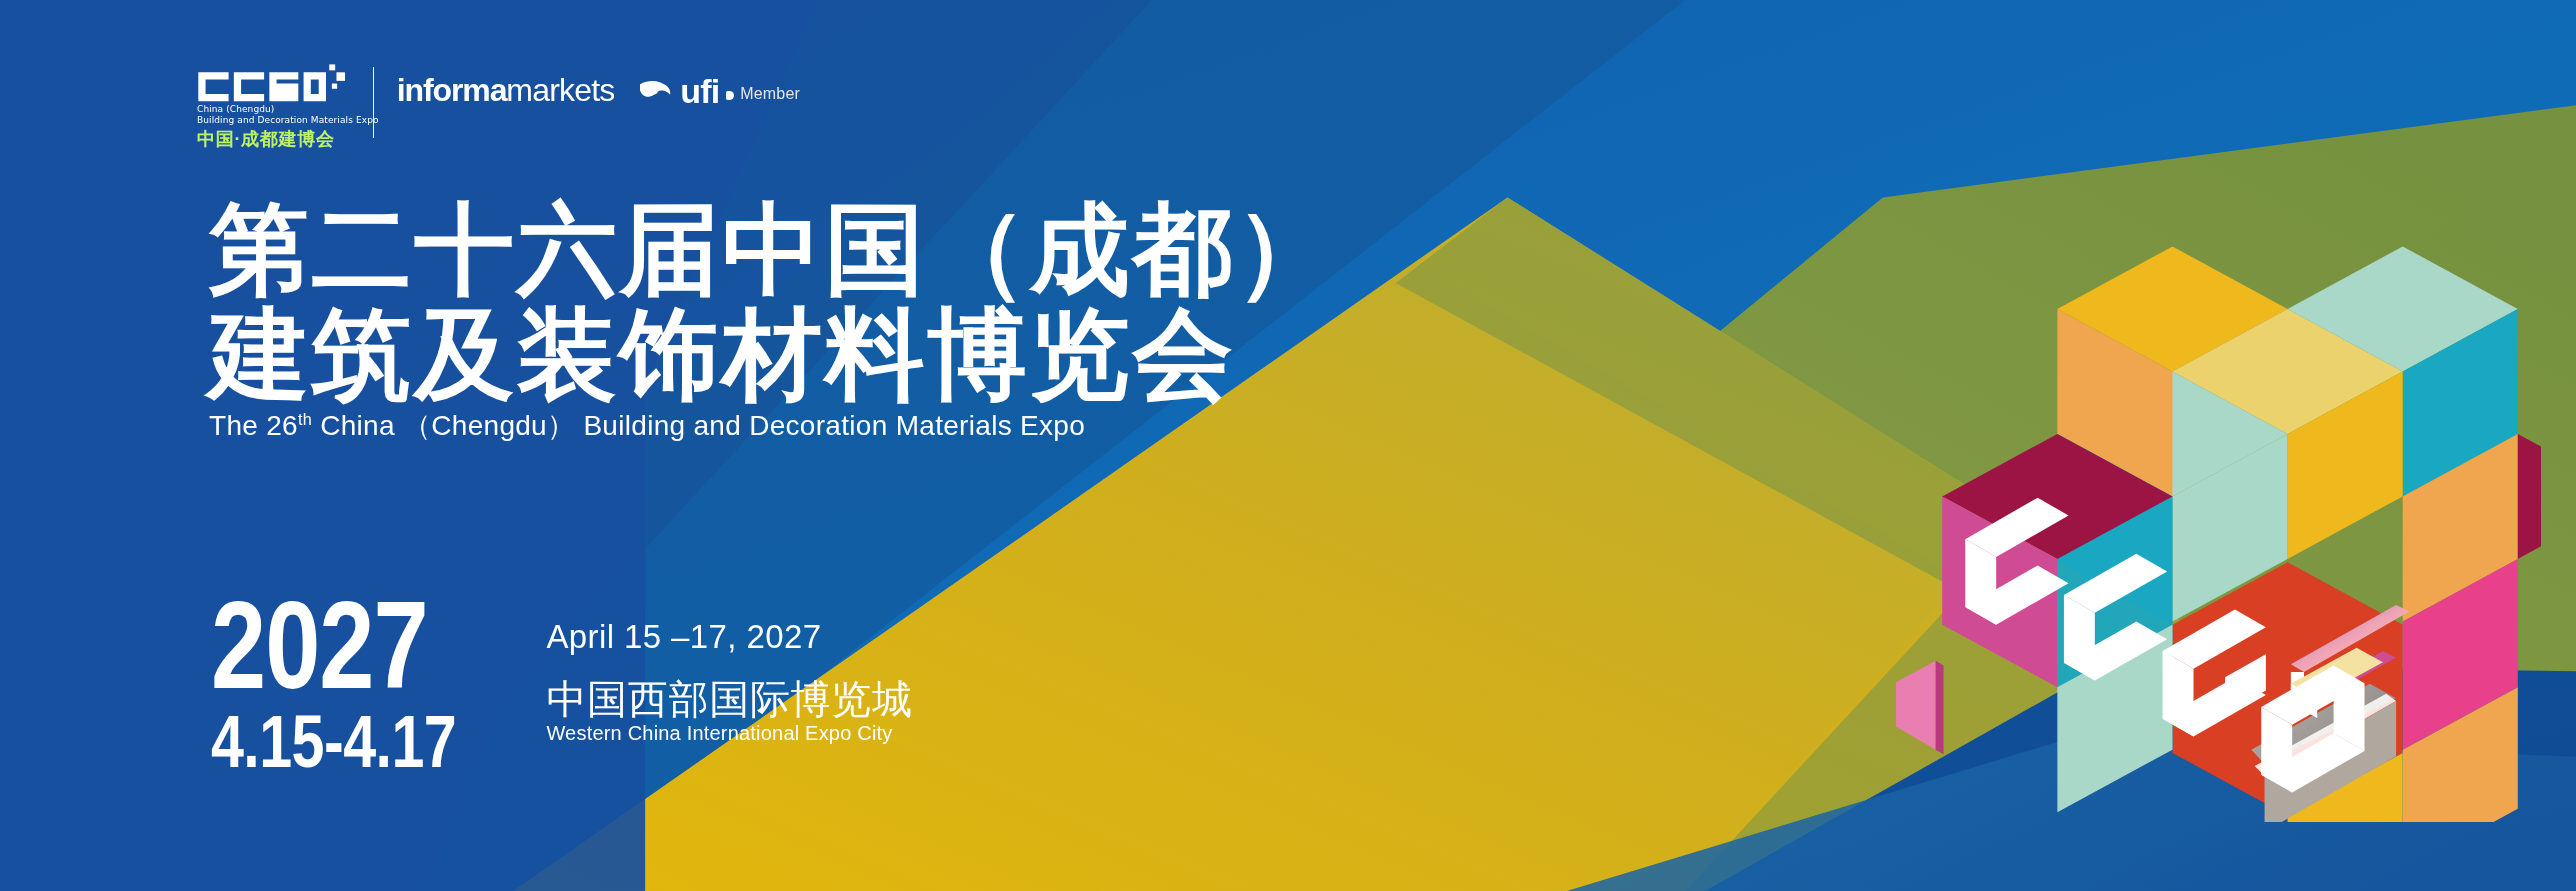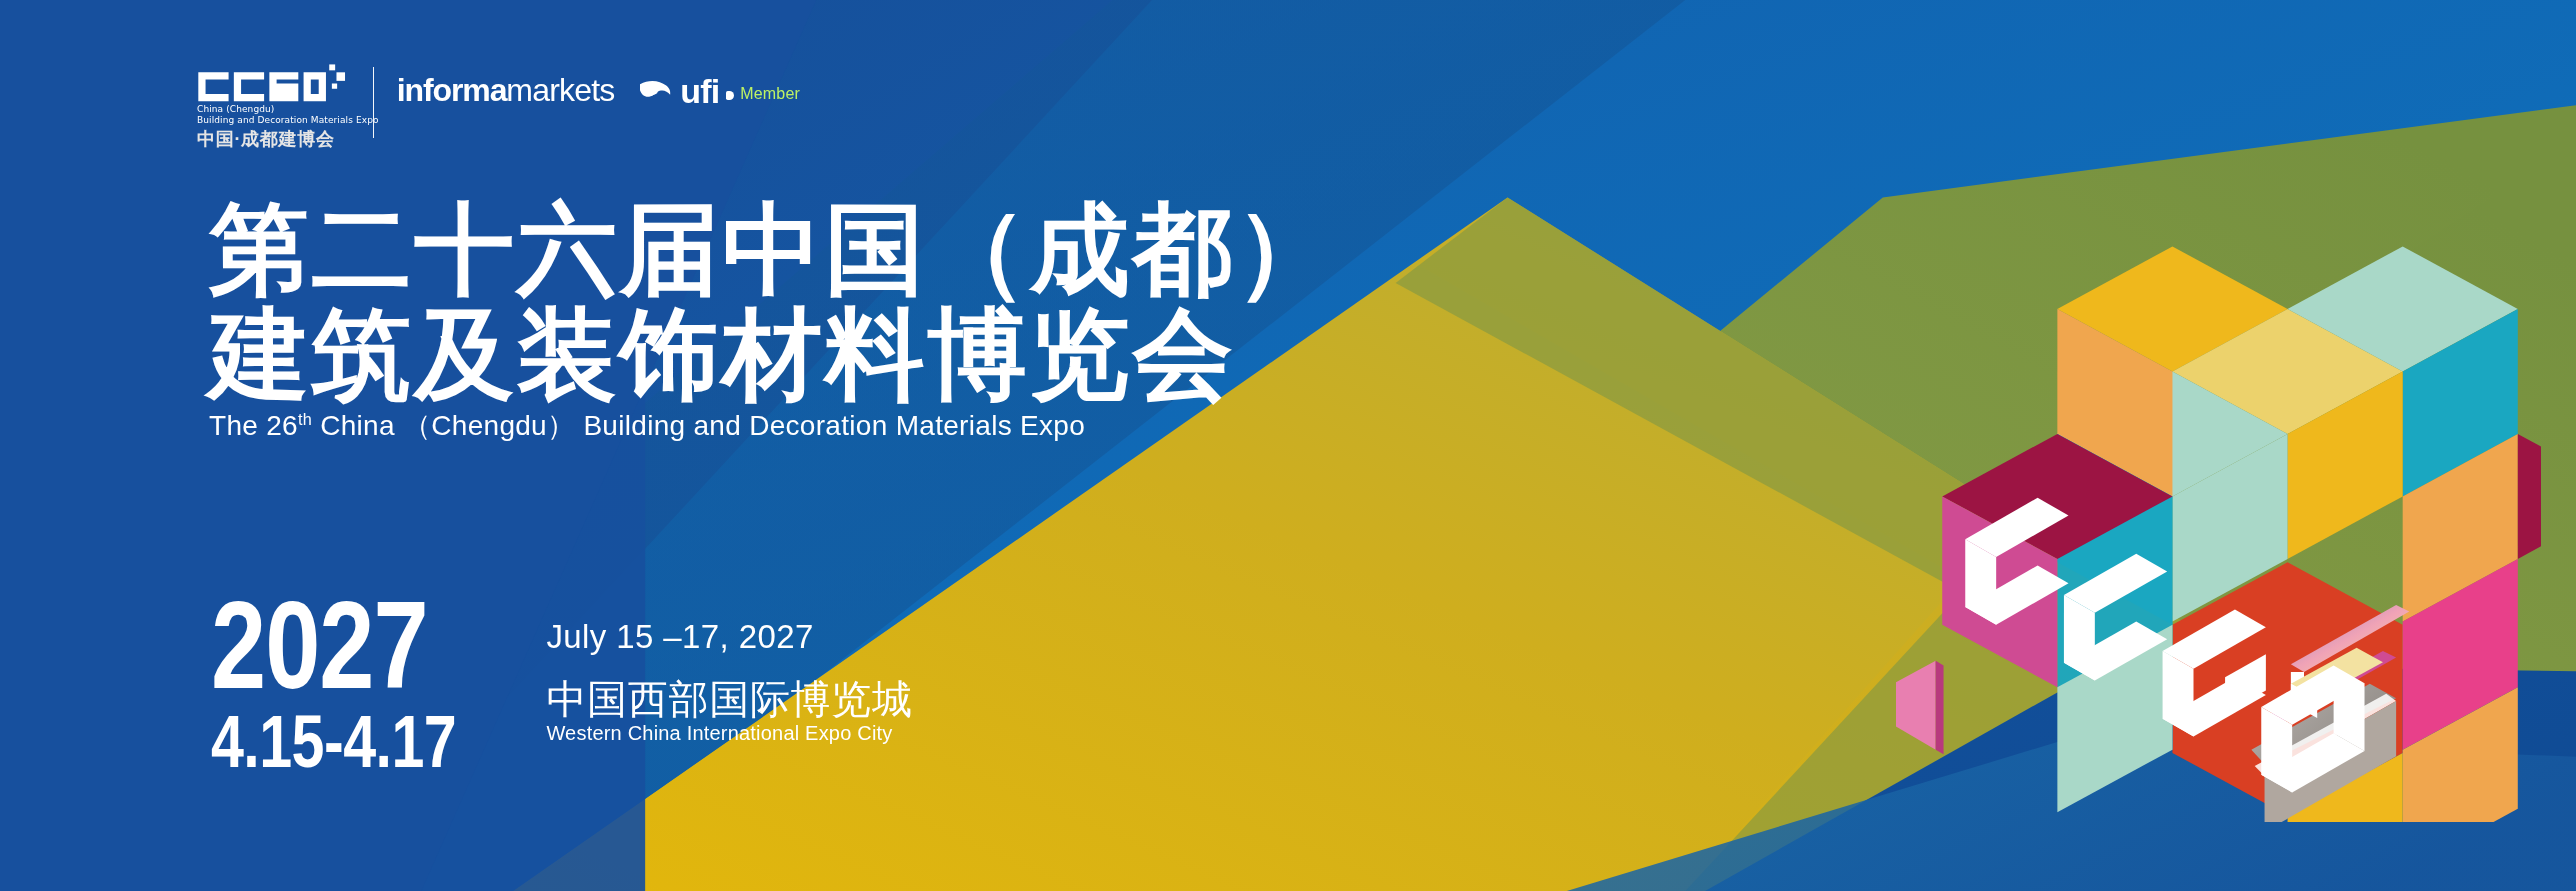--- a/index.html
+++ b/index.html
@@ -11,31 +11,31 @@
   }
   svg.bg{position:absolute;left:0;top:0;width:2576px;height:891px;display:block;}
 
   
   #logobar{position:absolute;left:197px;top:63px;display:flex;align-items:flex-start;gap:0px;}
   #ccbd-logo{width:150px;}
   .ccbd-word{position:relative;height:41px;width:150px;}
   .ccbd-word svg{display:block;}
   .ccbd-sub{color:#ffffff;font-size:9px;line-height:11.2px;letter-spacing:0.1px;
             font-family:"DejaVu Sans",sans-serif;margin-top:0;white-space:nowrap;}
-  .ccbd-cn{color:#e5e5e5;font-size:18px;line-height:21px;font-weight:700;letter-spacing:0.7px;
+  .ccbd-cn{color:#bef264;font-size:18px;line-height:21px;font-weight:700;letter-spacing:0.7px;
            margin-top:2.6px;white-space:nowrap;}
   .vsep{width:1.3px;height:71px;background:#ffffff;margin:4px 22.4px 0 26px;opacity:.95;}
   #informa{color:#ffffff;white-space:nowrap;margin-top:9.2px;}
   #informa .b{font-weight:700;font-size:32px;letter-spacing:-1.1px;}
   #informa .l{font-weight:300;font-size:32px;letter-spacing:-0.8px;}
   #ufi{display:flex;align-items:center;margin-top:14.5px;margin-left:25px;white-space:nowrap;}
   #ufi .mark{width:38px;height:22.4px;margin-right:2.6px;}
   #ufi .ufitext{color:#fff;font-weight:700;font-size:34px;letter-spacing:-0.7px;line-height:26px;}
   #ufi .dot{width:8.6px;height:9.2px;background:#fff;border-radius:2px 5.3px 5.3px 2px;margin:9.2px 6px 0 6px;}
-  #ufi .member{color:#bef264;font-size:16px;font-weight:400;margin-top:6.6px;letter-spacing:0.2px;}
+  #ufi .member{color:#e5e5e5;font-size:16px;font-weight:400;margin-top:6.6px;letter-spacing:0.2px;}
 
   
   #headline{position:absolute;left:209px;top:197px;width:1382px;}
   .cn-line{color:#ffffff;font-weight:900;font-size:100px;line-height:105px;letter-spacing:2.6px;
            white-space:nowrap;font-family:"Liberation Sans","DejaVu Sans",sans-serif;}
   #en-sub{color:#ffffff;font-size:28px;letter-spacing:0.3px;white-space:nowrap;font-weight:400;}
   #en-sub sup{font-size:.58em;vertical-align:super;}
 
   
   #dateblock{position:absolute;left:211px;top:596px;display:flex;align-items:center;}
@@ -256,20 +256,20 @@
     <div class="cn-line">建筑及装饰材料博览会</div>
     <div id="en-sub"><span>The 26</span><sup>th</sup><span> China （Chengdu） Building and Decoration Materials Expo</span></div>
   </div>
 
   <div id="dateblock">
     <div id="bigdate">
       <div id="year">2027</div>
       <div id="daterange">4.15-4.17</div>
     </div>
     <div id="venue">
-      <div id="venue-date">July 15 –17, 2027</div>
+      <div id="venue-date">April 15 –17, 2027</div>
       <div id="venue-cn">中国西部国际博览城</div>
       <div id="venue-en">Western China International Expo City</div>
     </div>
   </div>
 
 </div>
 
 
 </body></html>

